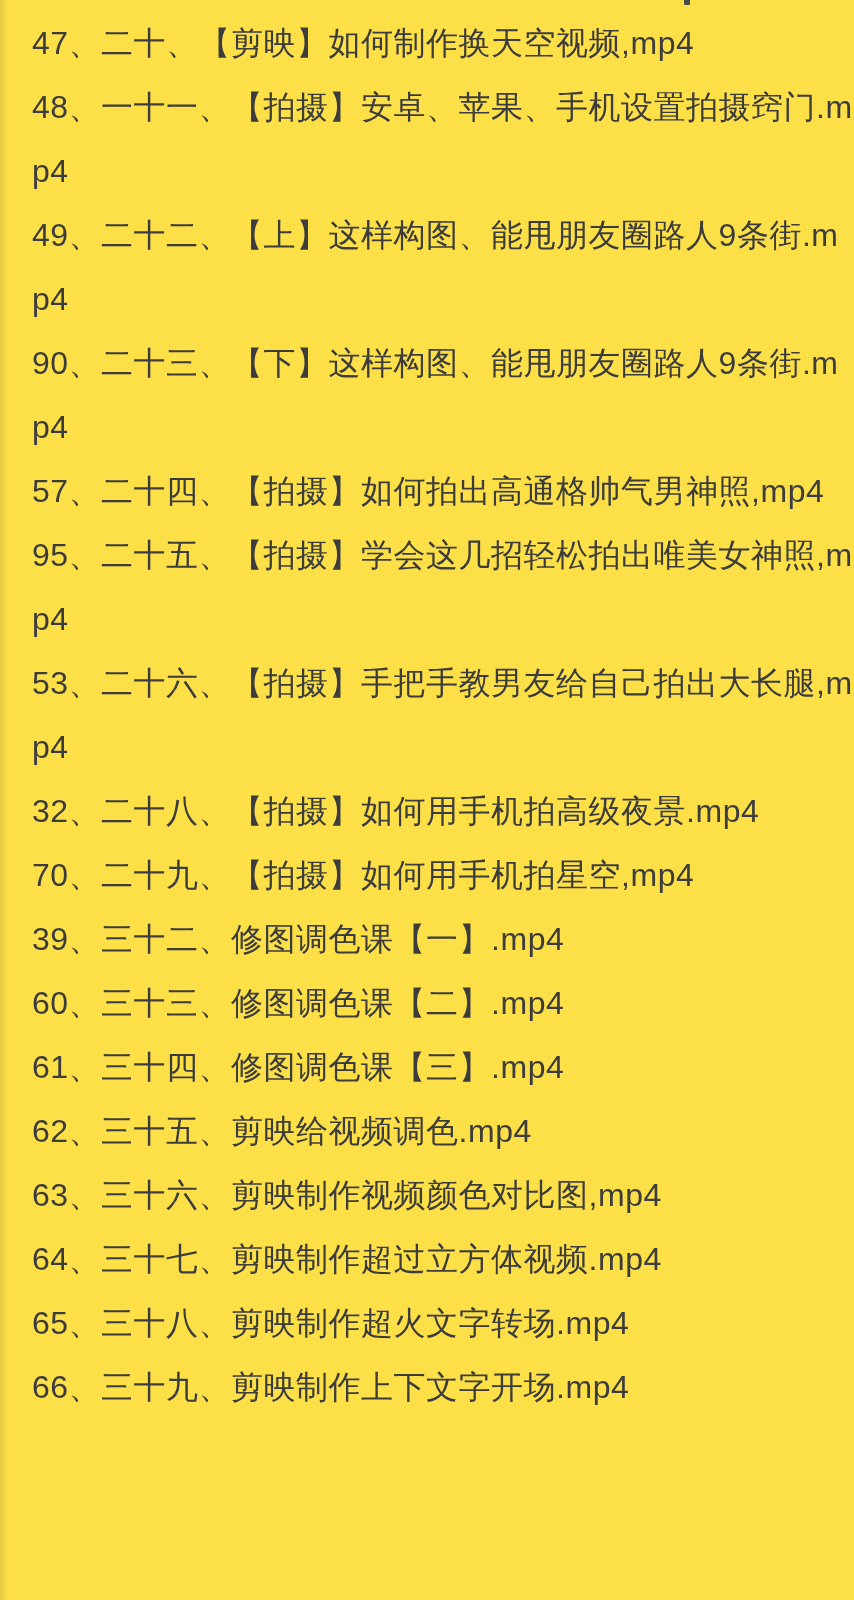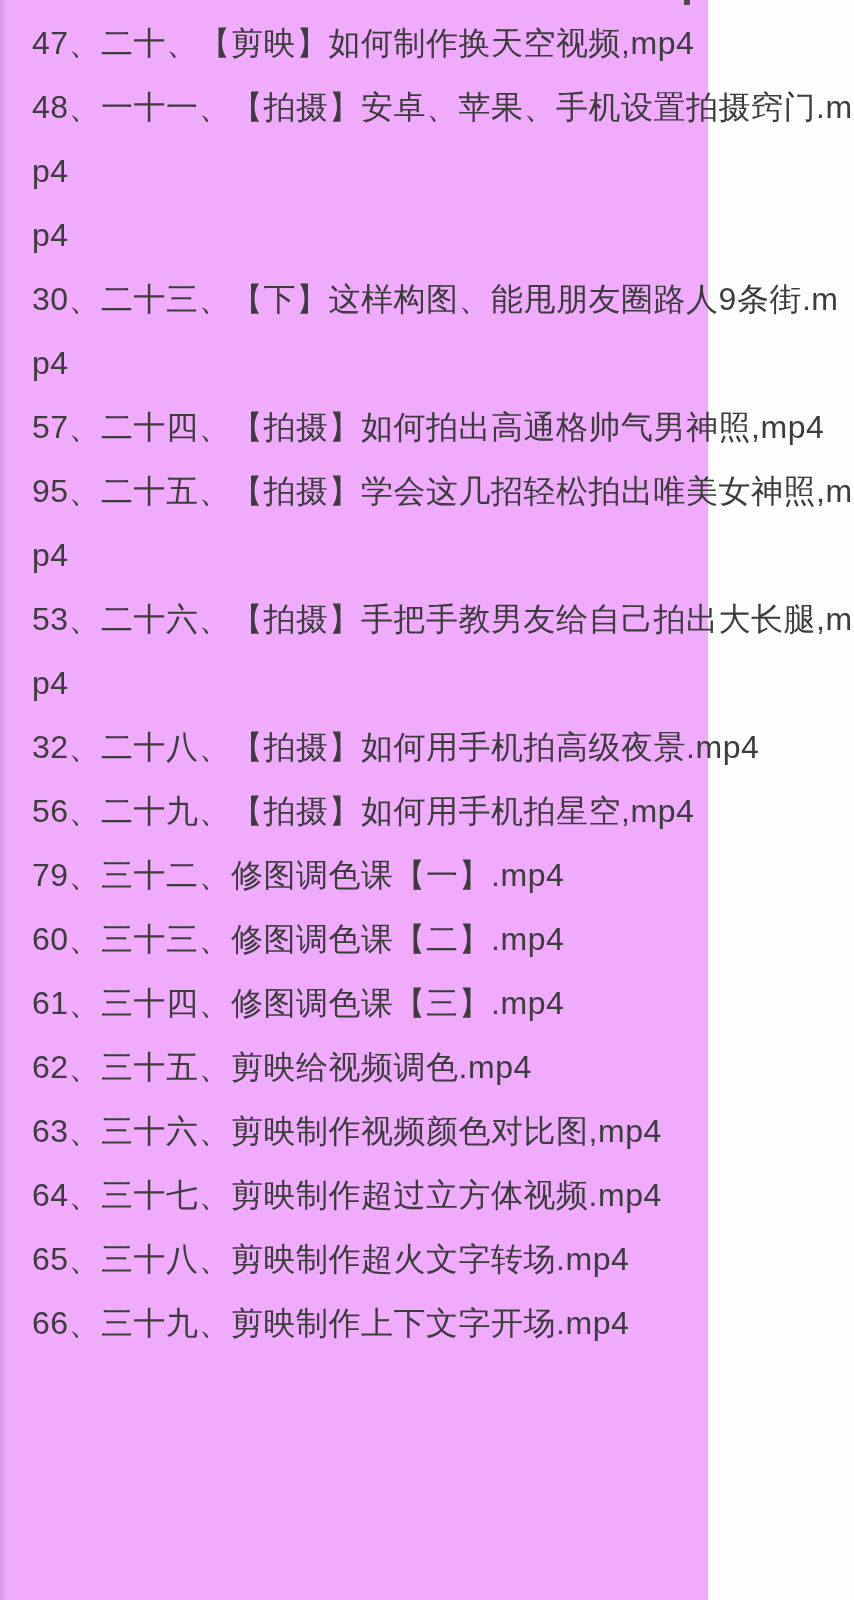--- a/index.html
+++ b/index.html
@@ -8,23 +8,23 @@
   }
   body {
     width: 854px;
     height: 1600px;
     background: #fdfdfd;
     overflow: hidden;
     font-family: "Liberation Sans", sans-serif;
   }
   .page {
     position: relative;
-    width: 708px;
+    width: 854px;
     height: 1600px;
-    background: #f0abfc;
+    background: #fde047;
   }
   
   .edge-shade {
     position: absolute;
     left: 0;
     top: 0;
     width: 8px;
     height: 1600px;
     background: linear-gradient(to right, rgba(0,0,0,0.10), rgba(0,0,0,0));
     pointer-events: none;
@@ -62,31 +62,32 @@
 </head>
 <body>
 
 <div class="page">
   <div class="edge-shade"></div>
   <div class="top-remnant"></div>
   <div class="file-list">
       <div class="file-line">47、二十、【剪映】如何制作换天空视频,mp4</div>
       <div class="file-line">48、一十一、【拍摄】安卓、苹果、手机设置拍摄窍门.m</div>
       <div class="file-line">p4</div>
+      <div class="file-line">49、二十二、【上】这样构图、能甩朋友圈路人9条街.m</div>
       <div class="file-line">p4</div>
-      <div class="file-line">30、二十三、【下】这样构图、能甩朋友圈路人9条街.m</div>
+      <div class="file-line">90、二十三、【下】这样构图、能甩朋友圈路人9条街.m</div>
       <div class="file-line">p4</div>
       <div class="file-line">57、二十四、【拍摄】如何拍出高通格帅气男神照,mp4</div>
       <div class="file-line">95、二十五、【拍摄】学会这几招轻松拍出唯美女神照,m</div>
       <div class="file-line">p4</div>
       <div class="file-line">53、二十六、【拍摄】手把手教男友给自己拍出大长腿,m</div>
       <div class="file-line">p4</div>
       <div class="file-line">32、二十八、【拍摄】如何用手机拍高级夜景.mp4</div>
-      <div class="file-line">56、二十九、【拍摄】如何用手机拍星空,mp4</div>
-      <div class="file-line">79、三十二、修图调色课【一】.mp4</div>
+      <div class="file-line">70、二十九、【拍摄】如何用手机拍星空,mp4</div>
+      <div class="file-line">39、三十二、修图调色课【一】.mp4</div>
       <div class="file-line">60、三十三、修图调色课【二】.mp4</div>
       <div class="file-line">61、三十四、修图调色课【三】.mp4</div>
       <div class="file-line">62、三十五、剪映给视频调色.mp4</div>
       <div class="file-line">63、三十六、剪映制作视频颜色对比图,mp4</div>
       <div class="file-line">64、三十七、剪映制作超过立方体视频.mp4</div>
       <div class="file-line">65、三十八、剪映制作超火文字转场.mp4</div>
       <div class="file-line">66、三十九、剪映制作上下文字开场.mp4</div>
     </div>
 </div>
 

